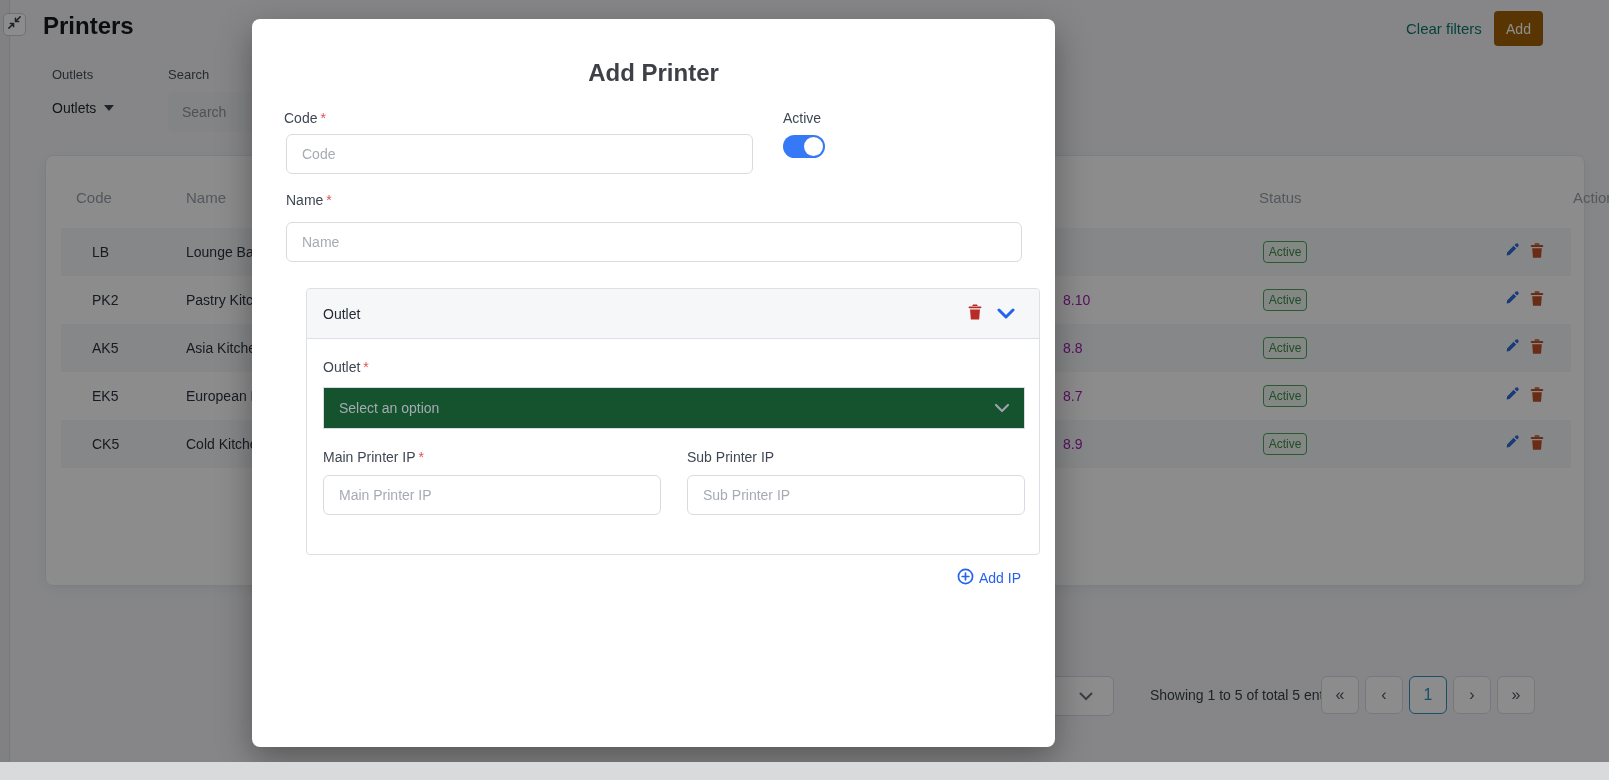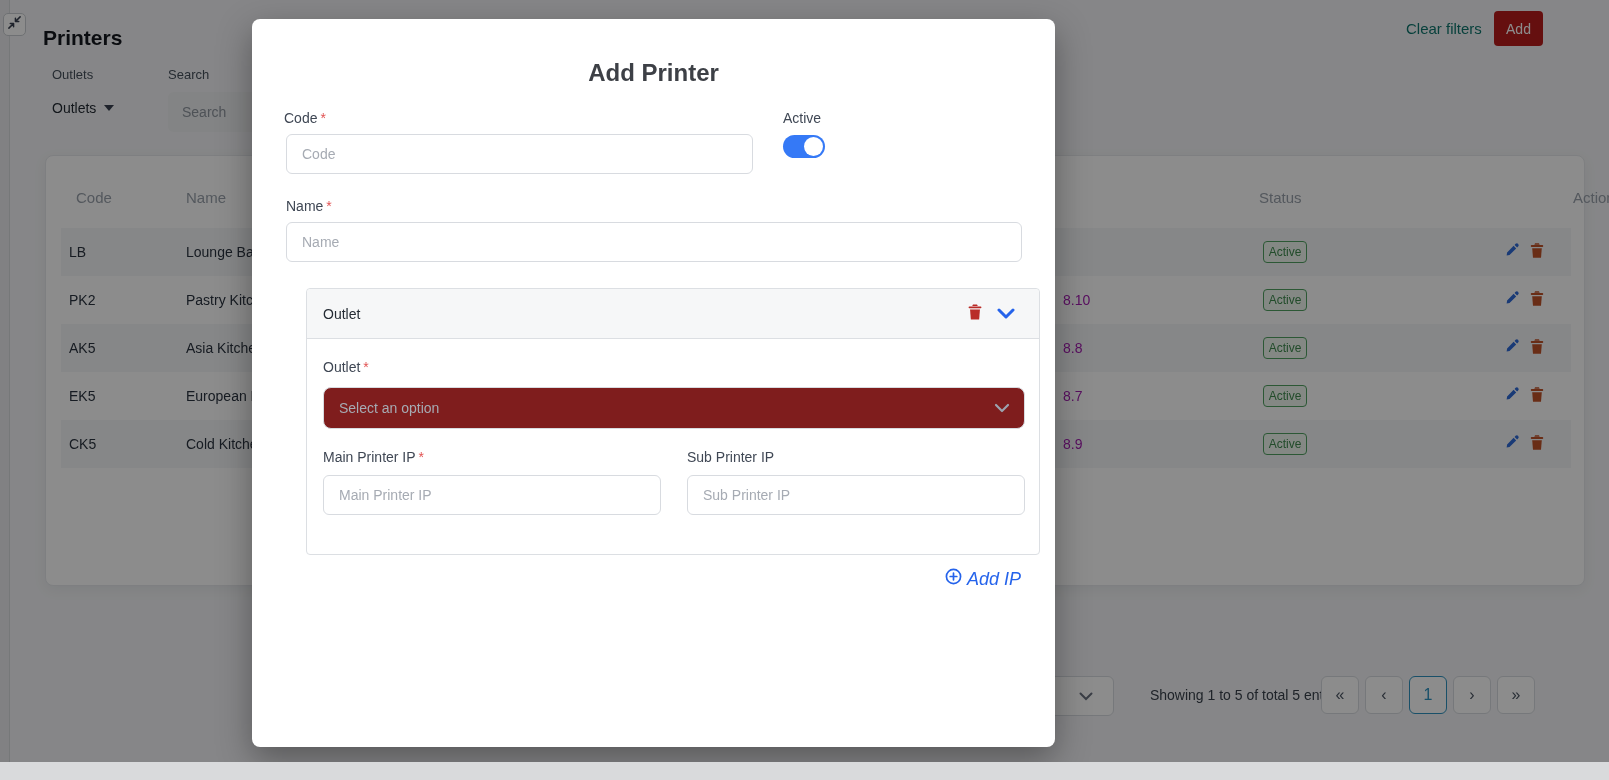--- a/index.html
+++ b/index.html
@@ -7,45 +7,45 @@
   body { font-family:"Liberation Sans", sans-serif; background:#f4f5f7; overflow:hidden; }
   .stage { position:relative; width:1609px; height:780px; background:#f4f5f7; overflow:hidden; }
 
   
   .left-strip { position:absolute; left:0; top:0; width:10px; height:780px; background:#ececee; border-right:1px solid #d8dadd; }
   .bottom-strip { position:absolute; left:0; top:762px; width:1609px; height:18px; background:#d9dadc; }
 
   .collapse-btn { position:absolute; left:3px; top:13px; width:23px; height:23px; background:#fff;
     border:1px solid #c9cdd2; border-radius:5px; display:flex; align-items:center; justify-content:center; }
 
-  .page-title { position:absolute; left:43px; top:26px; font-size:21px; font-weight:bold; color:#15191f; }
+  .page-title { position:absolute; left:43px; top:12px; font-size:24px; font-weight:bold; color:#15191f; }
 
   .clear-filters { position:absolute; left:1406px; top:20px; font-size:15px; color:#0f766e; cursor:pointer; }
-  .add-btn { position:absolute; left:1494px; top:11px; width:49px; height:35px; background:#b91c1c; color:#fff;
+  .add-btn { position:absolute; left:1494px; top:11px; width:49px; height:35px; background:#a16207; color:#fff;
     border:none; border-radius:4px; font-size:14px; font-family:inherit; cursor:pointer; }
 
   .filter-label { position:absolute; top:67px; font-size:13px; color:#46505c; }
   .outlets-dd { position:absolute; left:52px; top:100px; font-size:14px; color:#242b34; display:flex; align-items:center; gap:8px; cursor:pointer; }
   .caret-down { width:0; height:0; border-left:5px solid transparent; border-right:5px solid transparent; border-top:6px solid #394150; }
   .search-input { position:absolute; left:168px; top:92px; width:260px; height:40px; background:#eef0f2; border:none;
     border-radius:6px; padding:0 14px; font-size:14px; font-family:inherit; color:#2b3440; }
   .search-input::placeholder { color:#8f969f; }
 
   .card { position:absolute; left:45px; top:155px; width:1540px; height:431px; background:#fff;
     border:1px solid #e6e8eb; border-radius:8px; box-shadow:0 4px 14px rgba(20,30,50,.06); }
 
   .thead { position:absolute; left:15px; top:33px; width:1510px; height:24px; font-size:15px; color:#99a1ab; }
   .thead span { position:absolute; top:0; }
   .th-code { left:15px; } .th-name { left:125px; } .th-status { left:1198px; } .th-action { left:1512px; }
 
   .rows { position:absolute; left:15px; top:72px; width:1510px; }
   .trow { position:relative; width:1510px; height:48px; font-size:14px; color:#2b3440; }
   .trow.striped { background:#f5f6f7; }
   .cell { position:absolute; top:50%; transform:translateY(-50%); }
-  .c-code { left:8px; } .c-name { left:125px; } .c-ip { left:1002px; color:#a21caf; }
+  .c-code { left:31px; } .c-name { left:125px; } .c-ip { left:1002px; color:#a21caf; }
   .badge { left:1202px; width:44px; height:22px; border:1px solid #51a161; background:#f0f8f1; color:#3e8a4d;
     font-size:12px; border-radius:4px; display:flex; align-items:center; justify-content:center; }
   .act-edit { left:1442px; cursor:pointer; } .act-del { left:1468px; cursor:pointer; }
 
   .pager { position:absolute; left:0; top:519px; width:1540px; height:40px; }
   .psize { position:absolute; left:945px; top:1px; width:123px; height:40px; border:1px solid #d8dbe0; border-radius:6px;
     background:#fff; display:flex; align-items:center; justify-content:flex-end; padding-right:20px; cursor:pointer; }
   .psummary { position:absolute; left:1082px; top:0; width:240px; height:40px; display:flex; align-items:center; justify-content:center;
     font-size:14px; color:#39414c; white-space:nowrap; }
   .pbtns { position:absolute; left:1275px; top:1px; display:flex; gap:6px; }
@@ -68,27 +68,27 @@
 
   .toggle { position:absolute; left:531px; top:116px; width:42px; height:23px; background:#3579f6; border-radius:12px; cursor:pointer; }
   .knob { position:absolute; right:2px; top:2px; width:19px; height:19px; background:#fff; border-radius:50%; }
 
   .osec { position:absolute; left:34px; top:269px; width:734px; height:267px; border:1px solid #dcdfe3; border-radius:4px; background:#fff;margin-left:20px; }
   .osec-head { position:absolute; left:0; top:0; width:100%; height:50px; background:#f6f7f8; border-bottom:1px solid #dcdfe3;
     border-radius:4px 4px 0 0; display:flex; align-items:center; padding:0 24px 0 16px; }
   .osec-title { font-size:14px; color:#242b34; }
   .osec-icons { margin-left:auto; display:flex; align-items:center; gap:14px; }
 
-  .select { position:absolute; left:16px; top:98px; width:702px; height:42px; border:1px solid #d8dbe0; border-radius:8px;
-    display:flex; align-items:center; padding:0 40px 0 15px; cursor:pointer; background:#7f1d1d; }
+  .select { position:absolute; left:16px; top:98px; width:702px; height:42px; border:1px solid #d8dbe0; border-radius:0;
+    display:flex; align-items:center; padding:0 40px 0 15px; cursor:pointer; background:#14532d; }
   .select-ph { font-size:14px; color:#a6abb3; }
   .select .chev { position:absolute; right:14px; }
 
   .addip { position:absolute; right:34px; top:549px; display:flex; align-items:center; gap:5px; color:#2563eb;
-    font-size:18px; cursor:pointer;font-style:italic; }
+    font-size:14px; cursor:pointer; }
 
   .mbtns { position:absolute; left:0; top:623px; width:803px; display:flex; justify-content:center; gap:9px; }
   .submit-btn { width:72px; height:38px; background:#2e6fe4; color:#fff; border:none; border-radius:4px;
     font-size:14px; font-weight:bold; font-family:inherit; cursor:pointer; }
   .cancel-btn { width:68px; height:38px; background:#fff; color:#242b34; border:1px solid #9db7e8; border-radius:4px;
     font-size:14px; font-family:inherit; cursor:pointer; }
 </style>
 </head>
 <body>
 
@@ -263,21 +263,21 @@
     <div class="flabel" style="left:32px; top:91px">
       <span>Code</span><span class="req">*</span>
     </div>
     <input class="tinput" style="left: 34px; top: 115px; width: 467px;" placeholder="Code">
 
     <div class="flabel" style="left:531px; top:91px">Active</div>
     <div class="toggle">
       <div class="knob"></div>
     </div>
 
-    <div class="flabel" style="left:34px; top:179px">
+    <div class="flabel" style="left:34px; top:173px">
       <span>Name</span><span class="req">*</span>
     </div>
     <input class="tinput" style="left: 34px; top: 203px; width: 736px;" placeholder="Name">
 
     <div class="osec">
       <div class="osec-head">
         <span class="osec-title">Outlet</span>
         <span class="osec-icons">
           <span>
             <svg width="16" height="18" viewBox="0 0 20 22">

